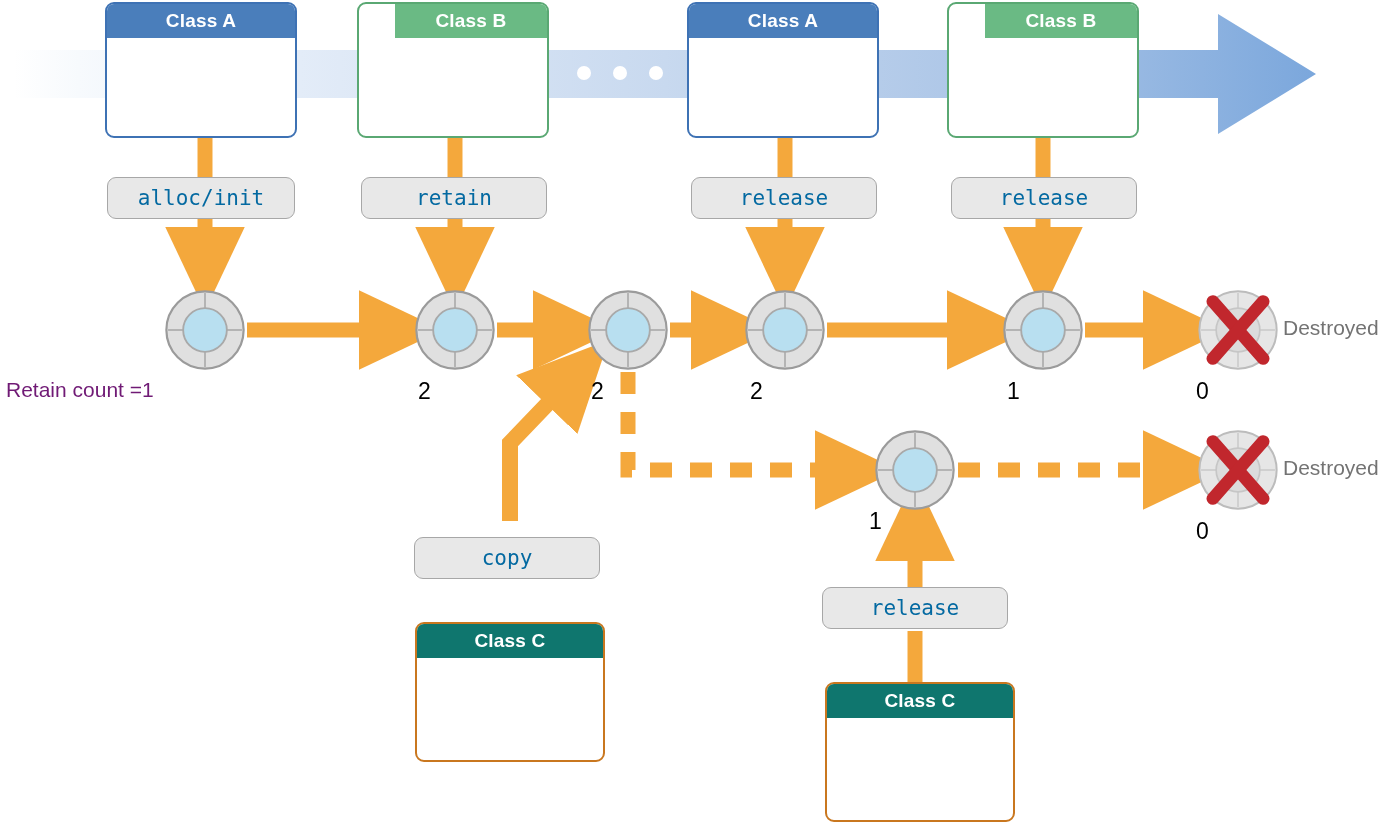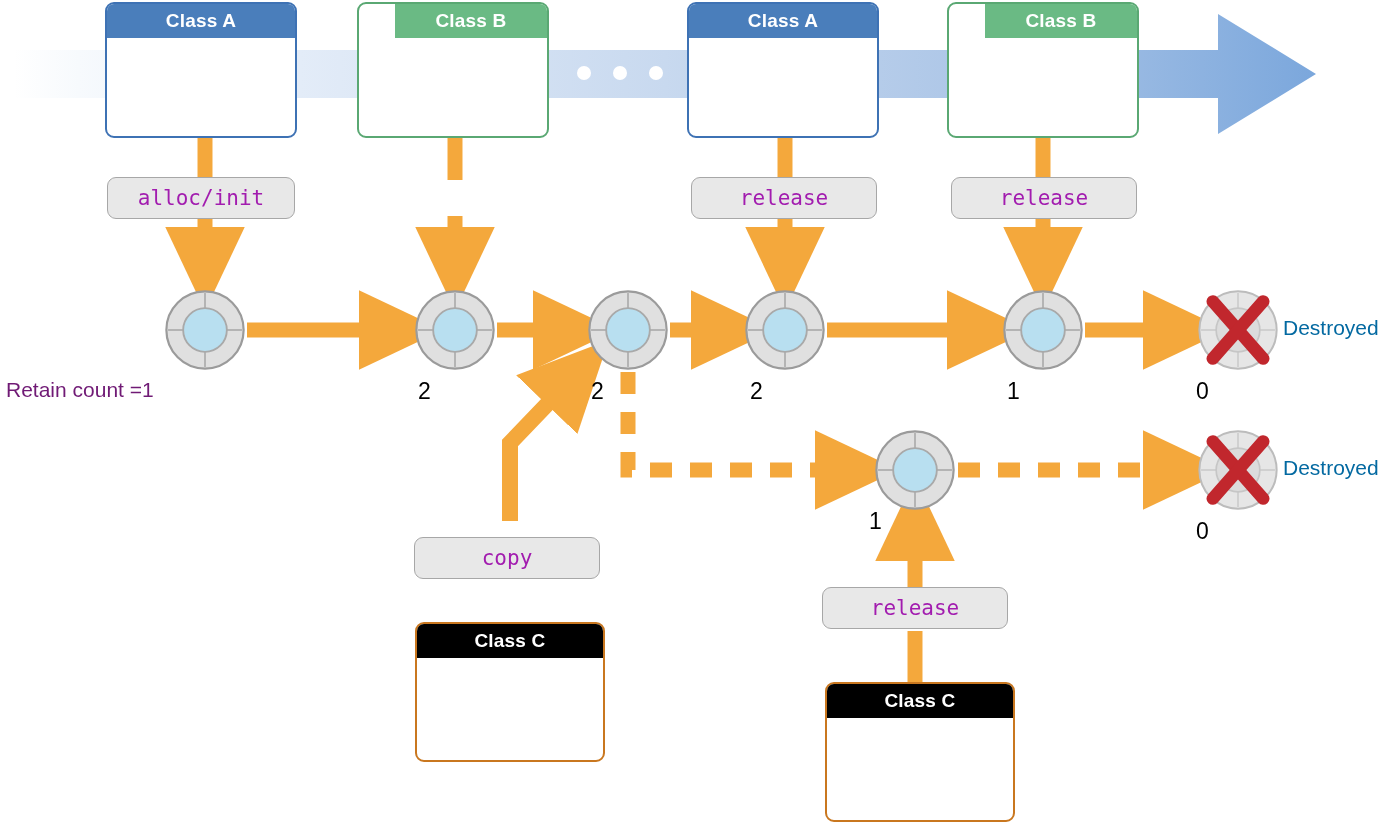--- a/index.html
+++ b/index.html
@@ -15,36 +15,36 @@
              background:#ffffff;}
   .class-box .hdr{
     height:34px;line-height:34px;text-align:center;color:#ffffff;
     font-size:19px;font-weight:bold;letter-spacing:.2px;
   }
   .class-box.blue{border:2px solid #3e72b4;}
   .class-box.blue .hdr{background:#4a7ebb;}
   .class-box.green{border:2px solid #5aa873;}
   .class-box.green .hdr{background:#6aba84;margin-left:36px;}
   .class-box.orange{border:2px solid #c9771f;}
-  .class-box.orange .hdr{background:#000000;}
+  .class-box.orange .hdr{background:#0f766e;}
 
   
   .pill{
     position:absolute;box-sizing:border-box;
     background:#e8e8e8;border:1px solid #a7a7a7;border-radius:9px;
     font-family:"DejaVu Sans Mono", monospace;
-    font-size:21px;color:#a21caf;
+    font-size:21px;color:#0369a1;
     display:flex;align-items:center;justify-content:center;
     height:42px;
   }
 
   
   .txt{position:absolute;color:#701a75;font-size:21px;white-space:nowrap;}
   .cnt{position:absolute;color:#000000;font-size:23px;white-space:nowrap;}
-  .destroyed{position:absolute;color:#0369a1;font-size:21px;white-space:nowrap;}
+  .destroyed{position:absolute;color:#737373;font-size:21px;white-space:nowrap;}
 </style>
 </head>
 <body>
 
 <div id="stage">
 
   <svg id="canvas" viewBox="0 0 1393 822" xmlns="http://www.w3.org/2000/svg">
     <defs>
       <linearGradient id="bandGrad" x1="0" y1="0" x2="1" y2="0">
         <stop offset="0" stop-color="#ffffff"></stop>
@@ -159,20 +159,21 @@
   </div>
 
   <div class="class-box orange" style="left:415px;top:622px;width:190px;height:140px;">
     <div class="hdr">Class C</div>
   </div>
   <div class="class-box orange" style="left:825px;top:682px;width:190px;height:140px;">
     <div class="hdr">Class C</div>
   </div>
 
   <div class="pill" style="left:107px;top:177px;width:188px;">alloc/init</div>
+  <div class="pill" style="left:361px;top:177px;width:186px;">retain</div>
   <div class="pill" style="left:691px;top:177px;width:186px;">release</div>
   <div class="pill" style="left:951px;top:177px;width:186px;">release</div>
   <div class="pill" style="left:414px;top:521px;width:186px;margin-top:16px;">copy</div>
   <div class="pill" style="left:822px;top:587px;width:186px;">release</div>
 
   <div class="txt" style="left:6px;top:378px;">Retain count =1</div>
 
   <div class="cnt" style="left:418px;top:378px;">2</div>
   <div class="cnt" style="left:591px;top:378px;">2</div>
   <div class="cnt" style="left:750px;top:378px;">2</div>

